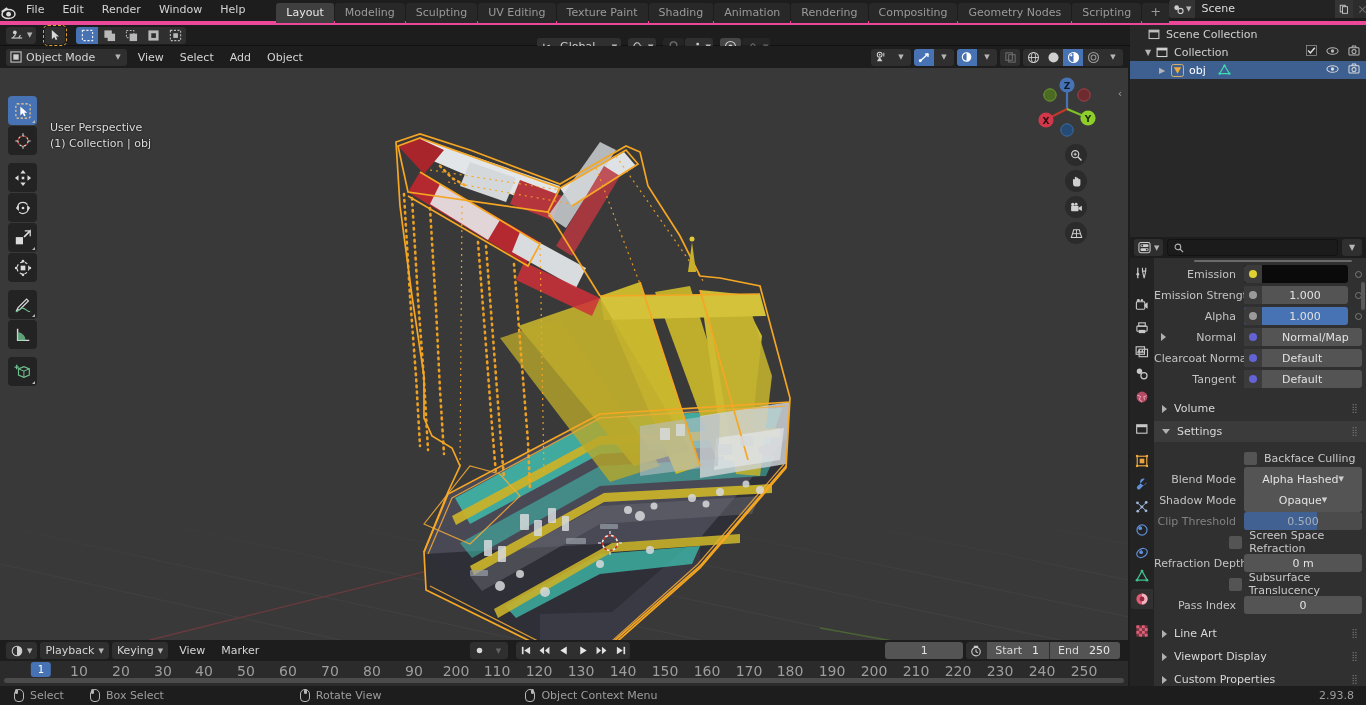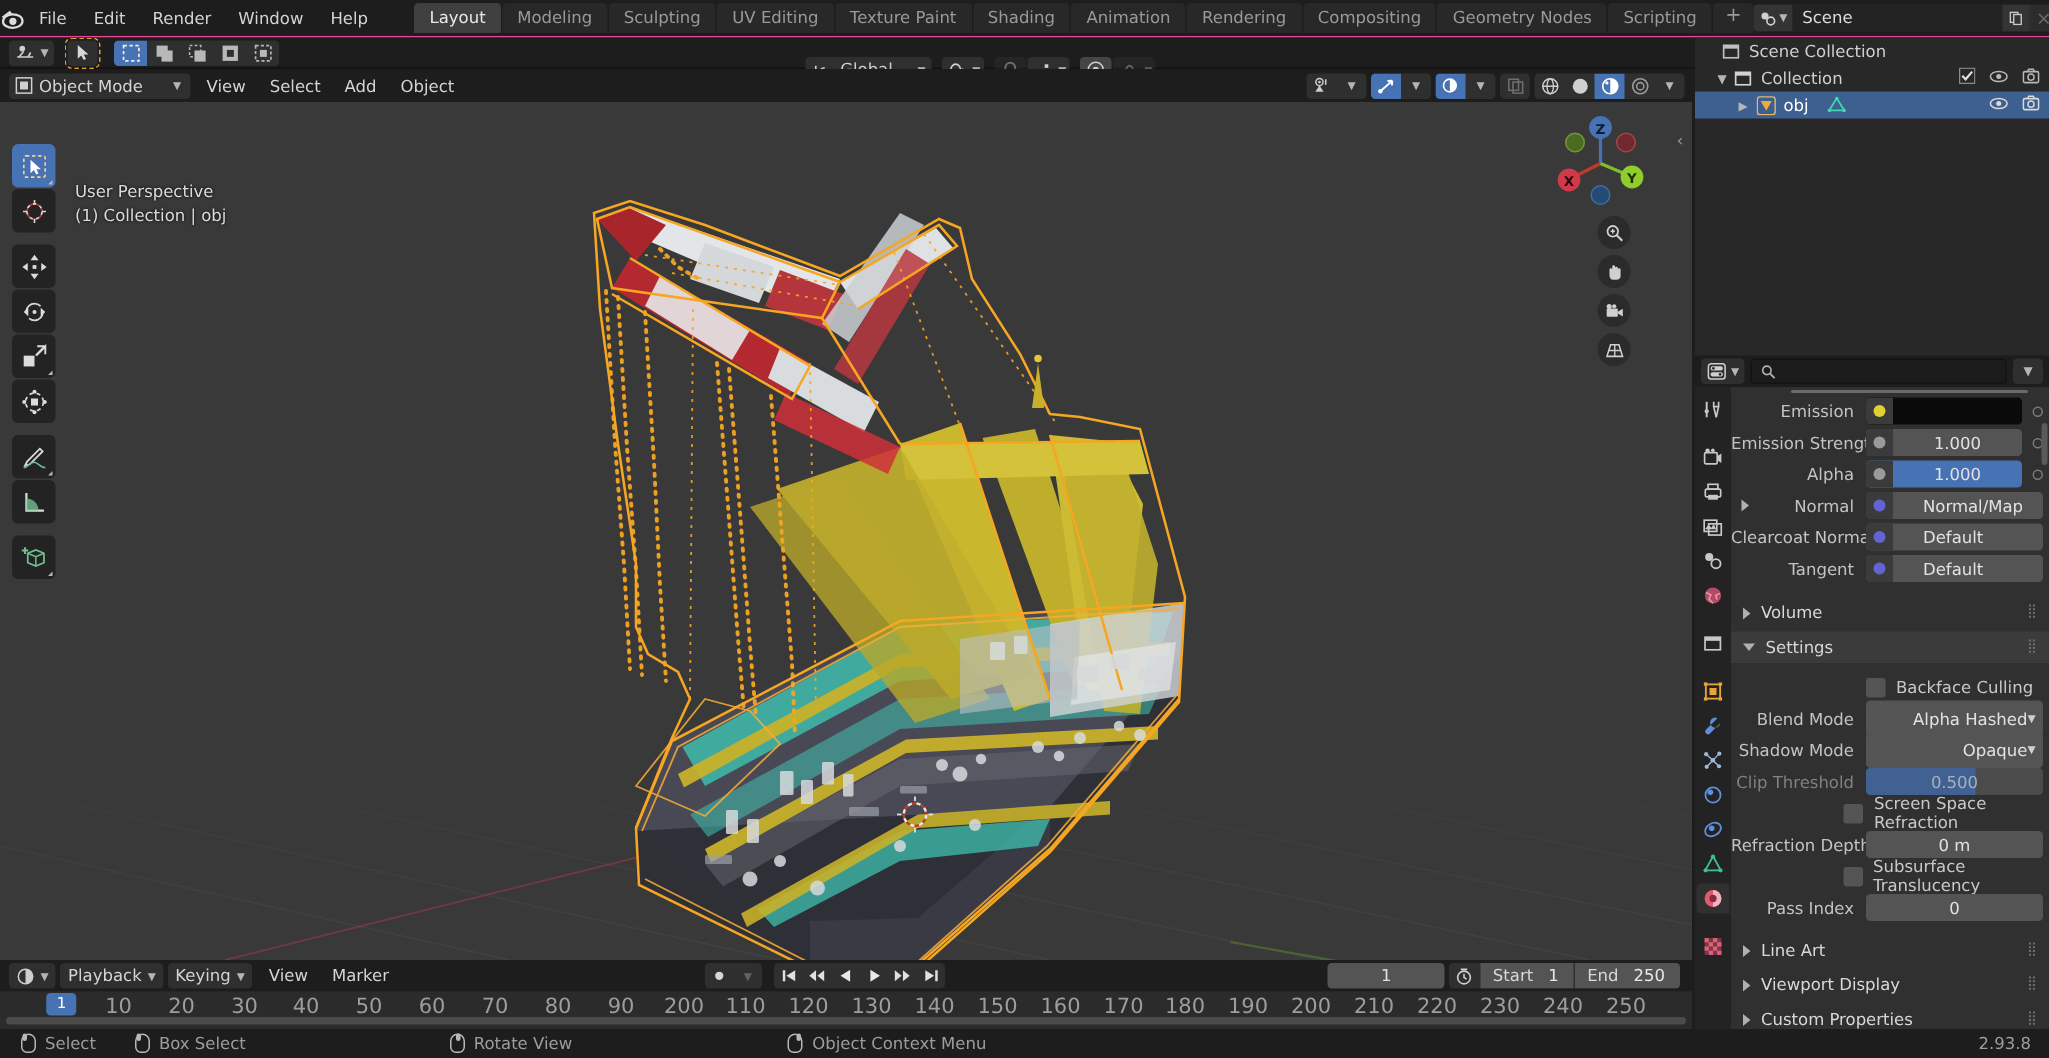--- a/index.html
+++ b/index.html
@@ -10,22 +10,22 @@
     font-size: 11px;
     color: #e5e5e5;
     overflow: hidden;
     -webkit-font-smoothing: antialiased;
   }
   .app { position: relative; width: 1366px; height: 705px; }
 
   
   .topbar {
     position: absolute; left:0; top:0; width:1366px; height:25px;
-    background:#1d1d1d; display:flex; align-items:center;
-    border-bottom:1px solid #ec4899;
+    background:#1d1d1d; display:flex; align-items:flex-start;
+    border-bottom:4px solid #ec4899;
   }
   .blender-logo { width:28px; height:25px; display:flex; align-items:center; justify-content:center; }
   .menu-item {
     padding:0 9px; height:19px; line-height:19px; color:#d4d4d4; font-size:11px;
     border-radius:3px; cursor:default; white-space:nowrap;
   }
   .wsp-tabs { display:flex; align-items:center; margin-left:22px; height:25px; }
   .wsp-tab {
     padding:0 10px; height:20px; line-height:20px; font-size:11px; color:#9a9a9a;
     background:#282828; margin-right:1px; border-radius:3px 3px 0 0; white-space:nowrap;
@@ -163,21 +163,21 @@
   .tri { width:0;height:0; border-top:4px solid transparent; border-bottom:4px solid transparent; border-left:5px solid #b0b0b0; }
   .tri-d { width:0;height:0; border-left:4px solid transparent; border-right:4px solid transparent; border-top:5px solid #b0b0b0; }
   .pr-panel-hdr { display:flex; align-items:center; gap:7px; height:21px; background:#3b3b3b; margin:2px 0; padding-left:8px; font-size:11px; color:#d8d8d8; position:relative;}
   .pr-panel-hdr.flat { background:#303030; }
   .grip { position:absolute; right:7px; color:#6f6f6f; font-size:9px; letter-spacing:1px; line-height:5px; }
   .chk-row { display:flex; align-items:center; height:20px; margin:1px 4px 1px 0; }
   .chk-row .sp { width:90px; }
   .chk { width:13px; height:13px; background:#545454; border-radius:2px; margin-right:7px; flex:none;}
   .chk-lbl { font-size:11px; color:#c9c9c9; }
   .pr-sel { flex:1; height:18px; background:#545454; border-radius:3px; display:flex; align-items:center;
-    padding:12px 5px; font-size:11px; color:#e2e2e2; justify-content:flex-end; }
+    padding:12px 5px; font-size:11px; color:#e2e2e2; justify-content:center; }
   .pr-slider { flex:1; height:18px; border-radius:3px; background:#545454; position:relative; overflow:hidden;
     display:flex; align-items:center; justify-content:center; font-size:11px; }
   .pr-slider .fill { position:absolute; left:0; top:0; bottom:0; background:#4772b3; }
   .pr-slider span { position:relative; z-index:2; }
   .scroll-vthin { position:absolute; right:1px; top:24px; width:4px; height:28px; background:#5a5a5a; border-radius:2px; }
 
   
   .statusbar { position:absolute; left:0; top:686px; width:1366px; height:19px; background:#1d1d1d;
     display:flex; align-items:center; font-size:11px; color:#9d9d9d; }
   .sb-item { display:flex; align-items:center; gap:6px; margin-right:26px; }

